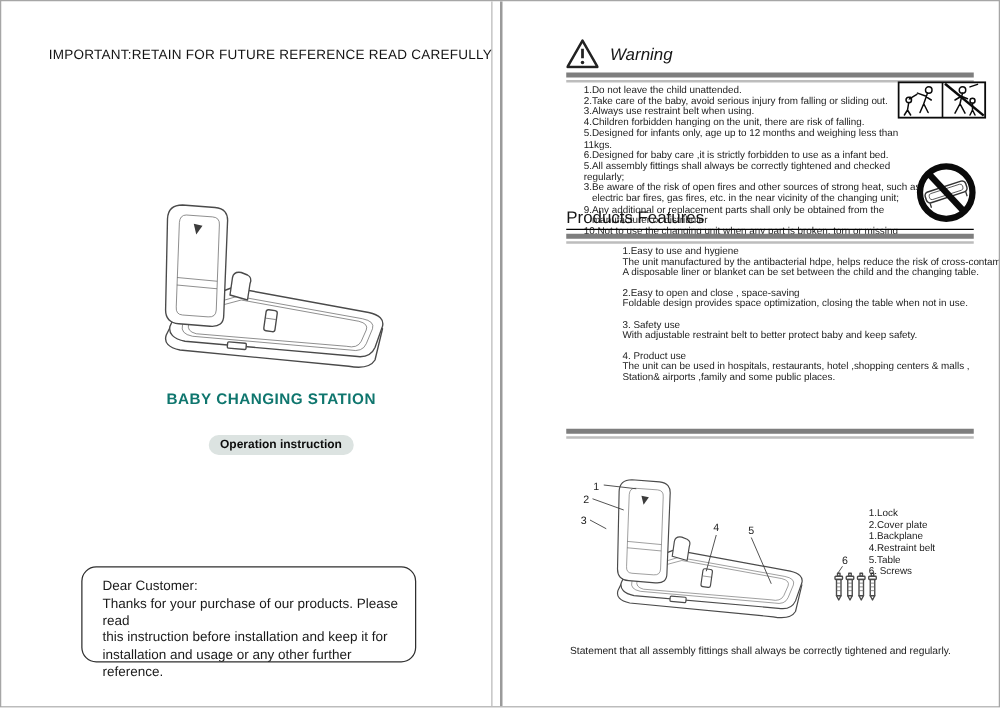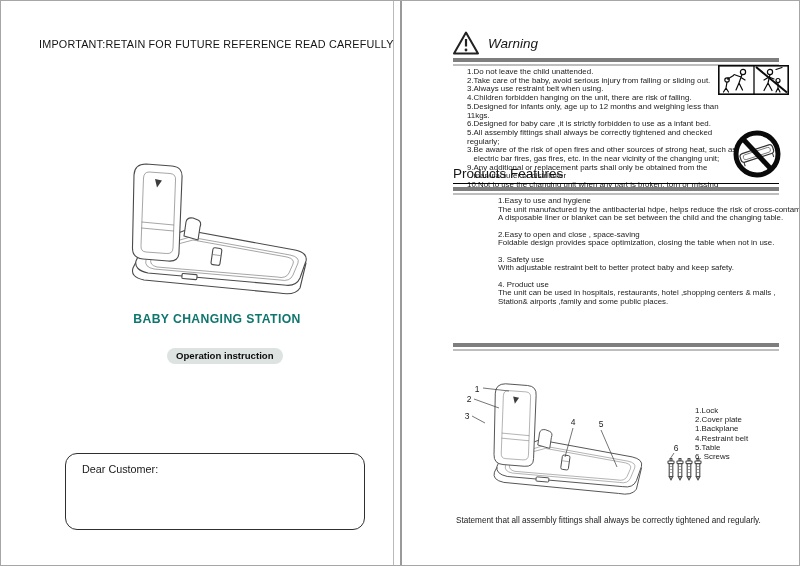--- a/index.html
+++ b/index.html
@@ -12,21 +12,21 @@
   .divider{position:absolute;top:0;bottom:0;width:2px;background:#9a9a9a;}
   .abs{position:absolute;}
 
   
   .notice{left:38px;top:37px;font-size:10.8px;letter-spacing:.2px;color:#141414;}
   .product-title{left:40px;top:311px;width:352px;text-align:center;
     font-weight:bold;font-size:12.2px;letter-spacing:.4px;color:#0f766e;}
   .op-pill{left:166px;top:347px;background:#dce3e1;border-radius:8px;
     padding:2px 9px 3px 9px;font-family:Liberation Sans, sans-serif;
     font-weight:bold;font-size:9.6px;color:#0d0d0d;}
-  .customer-box{left:64px;top:452px;width:300px;height:77px;border:1px solid #2f2f2f;
+  .customer-box{left:64px;top:452px;width:268px;height:77px;border:1px solid #2f2f2f;
     border-radius:12px;box-sizing:border-box;padding:9px 10px 0 16px;
     font-size:10.8px;line-height:13.8px;color:#1a1a1a;}
   .customer-box .ml{white-space:pre-wrap;}
 
   
   .sec{left:452px;width:326px;}
   .sec-title-row{display:flex;align-items:center;gap:9px;}
   .sec-title{font-size:13.5px;color:#161616;}
   .underlined{border-bottom:1px solid #000000;padding-bottom:2px;}
   .bar1{height:4px;background:#7e7e7e;margin-top:3px;}
@@ -95,20 +95,23 @@
       </g>
     </defs>
     <use href="#station"></use>
   </svg>
 
   <div class="abs product-title">BABY CHANGING STATION</div>
   <div class="abs op-pill">Operation instruction</div>
 
   <div class="abs customer-box">
     <div>Dear Customer:</div>
+    <div class="ml">Thanks for your purchase of our products. Please read
+this instruction before installation and keep it for
+installation and usage or any other further reference.</div>
   </div>
 
   <div class="abs sec" style="top:30px;font-style:italic;">
     <div class="sec-title-row">
       <svg width="26" height="24" viewBox="0 0 26 24">
         <path d="M13,1.5 L25,22.5 H1 Z" fill="none" stroke="#222" stroke-width="2" stroke-linejoin="round"></path>
         <line x1="13" y1="8" x2="13" y2="15.5" stroke="#222" stroke-width="2.2"></line>
         <circle cx="13" cy="19" r="1.4" fill="#222"></circle>
       </svg>
       <span class="sec-title">Warning</span>

